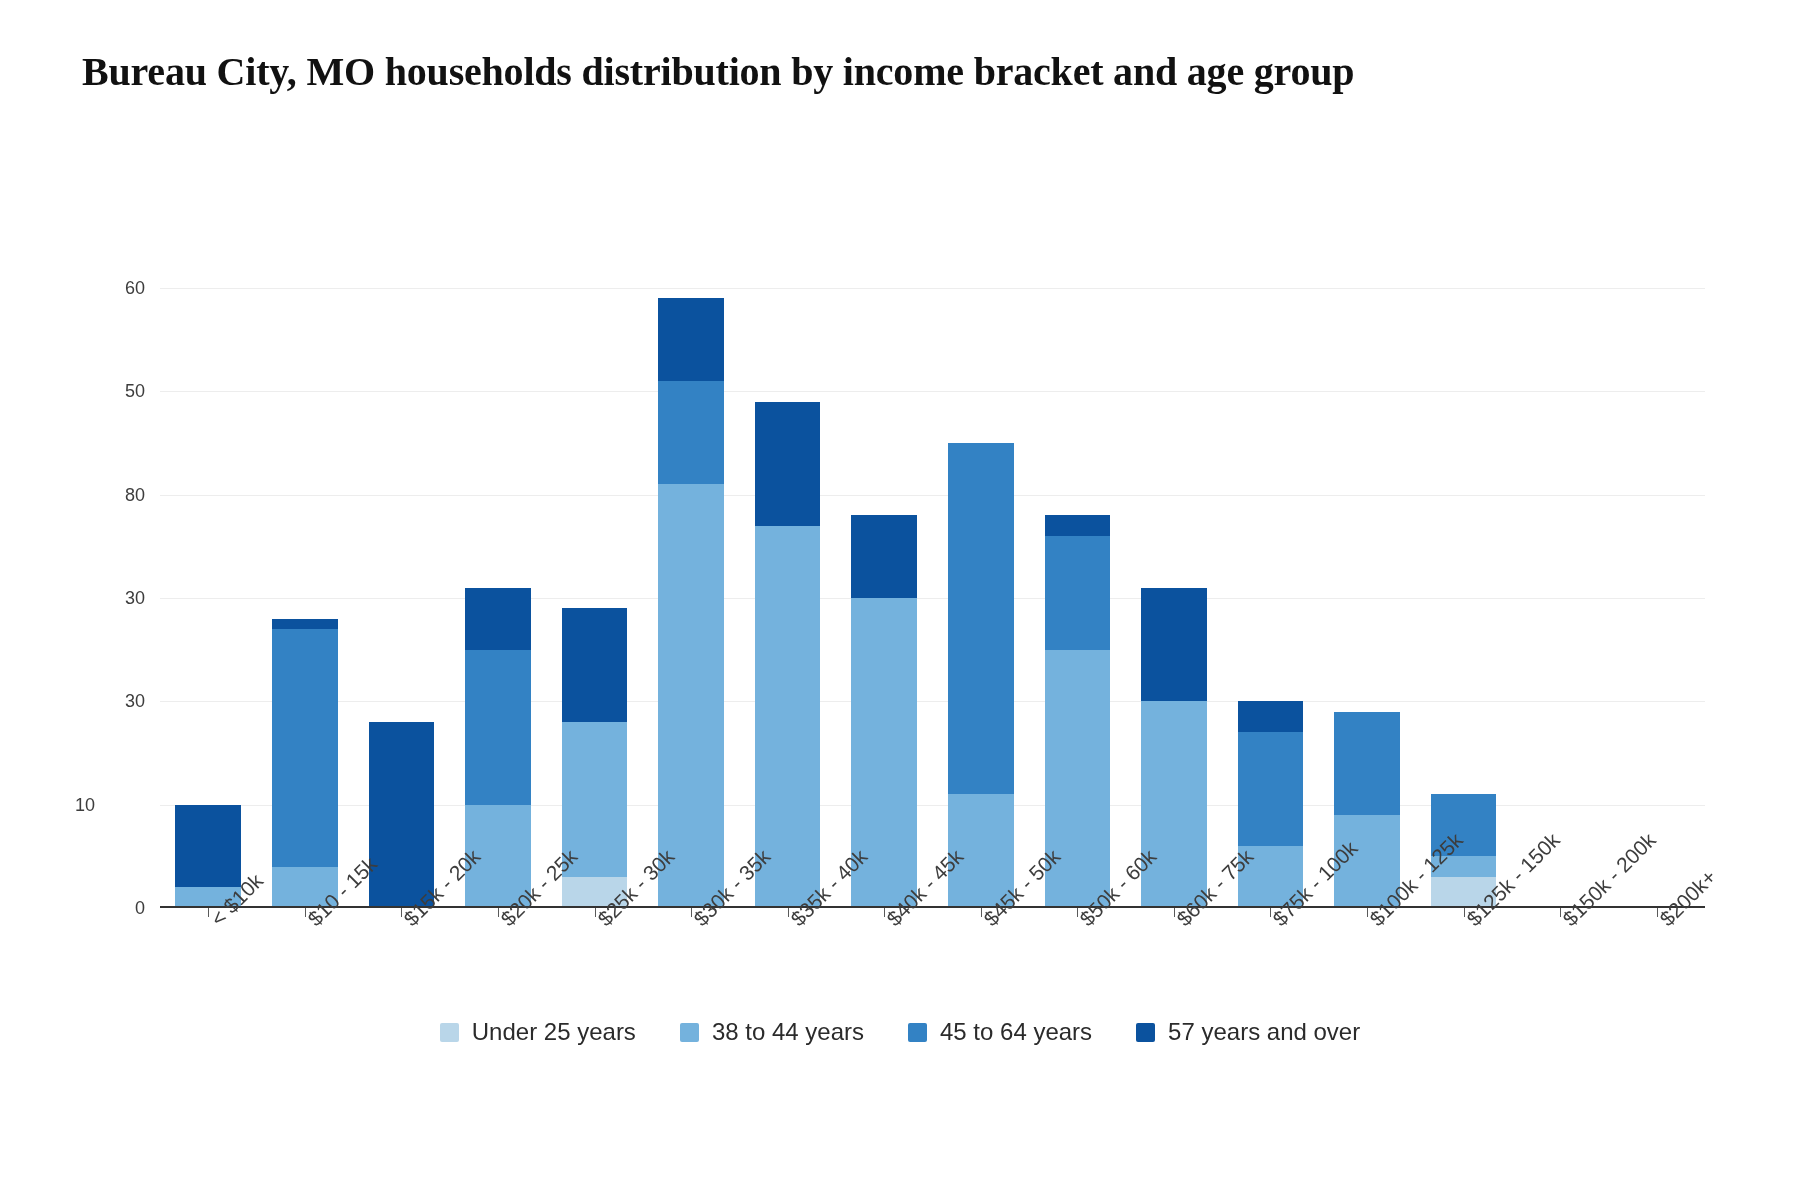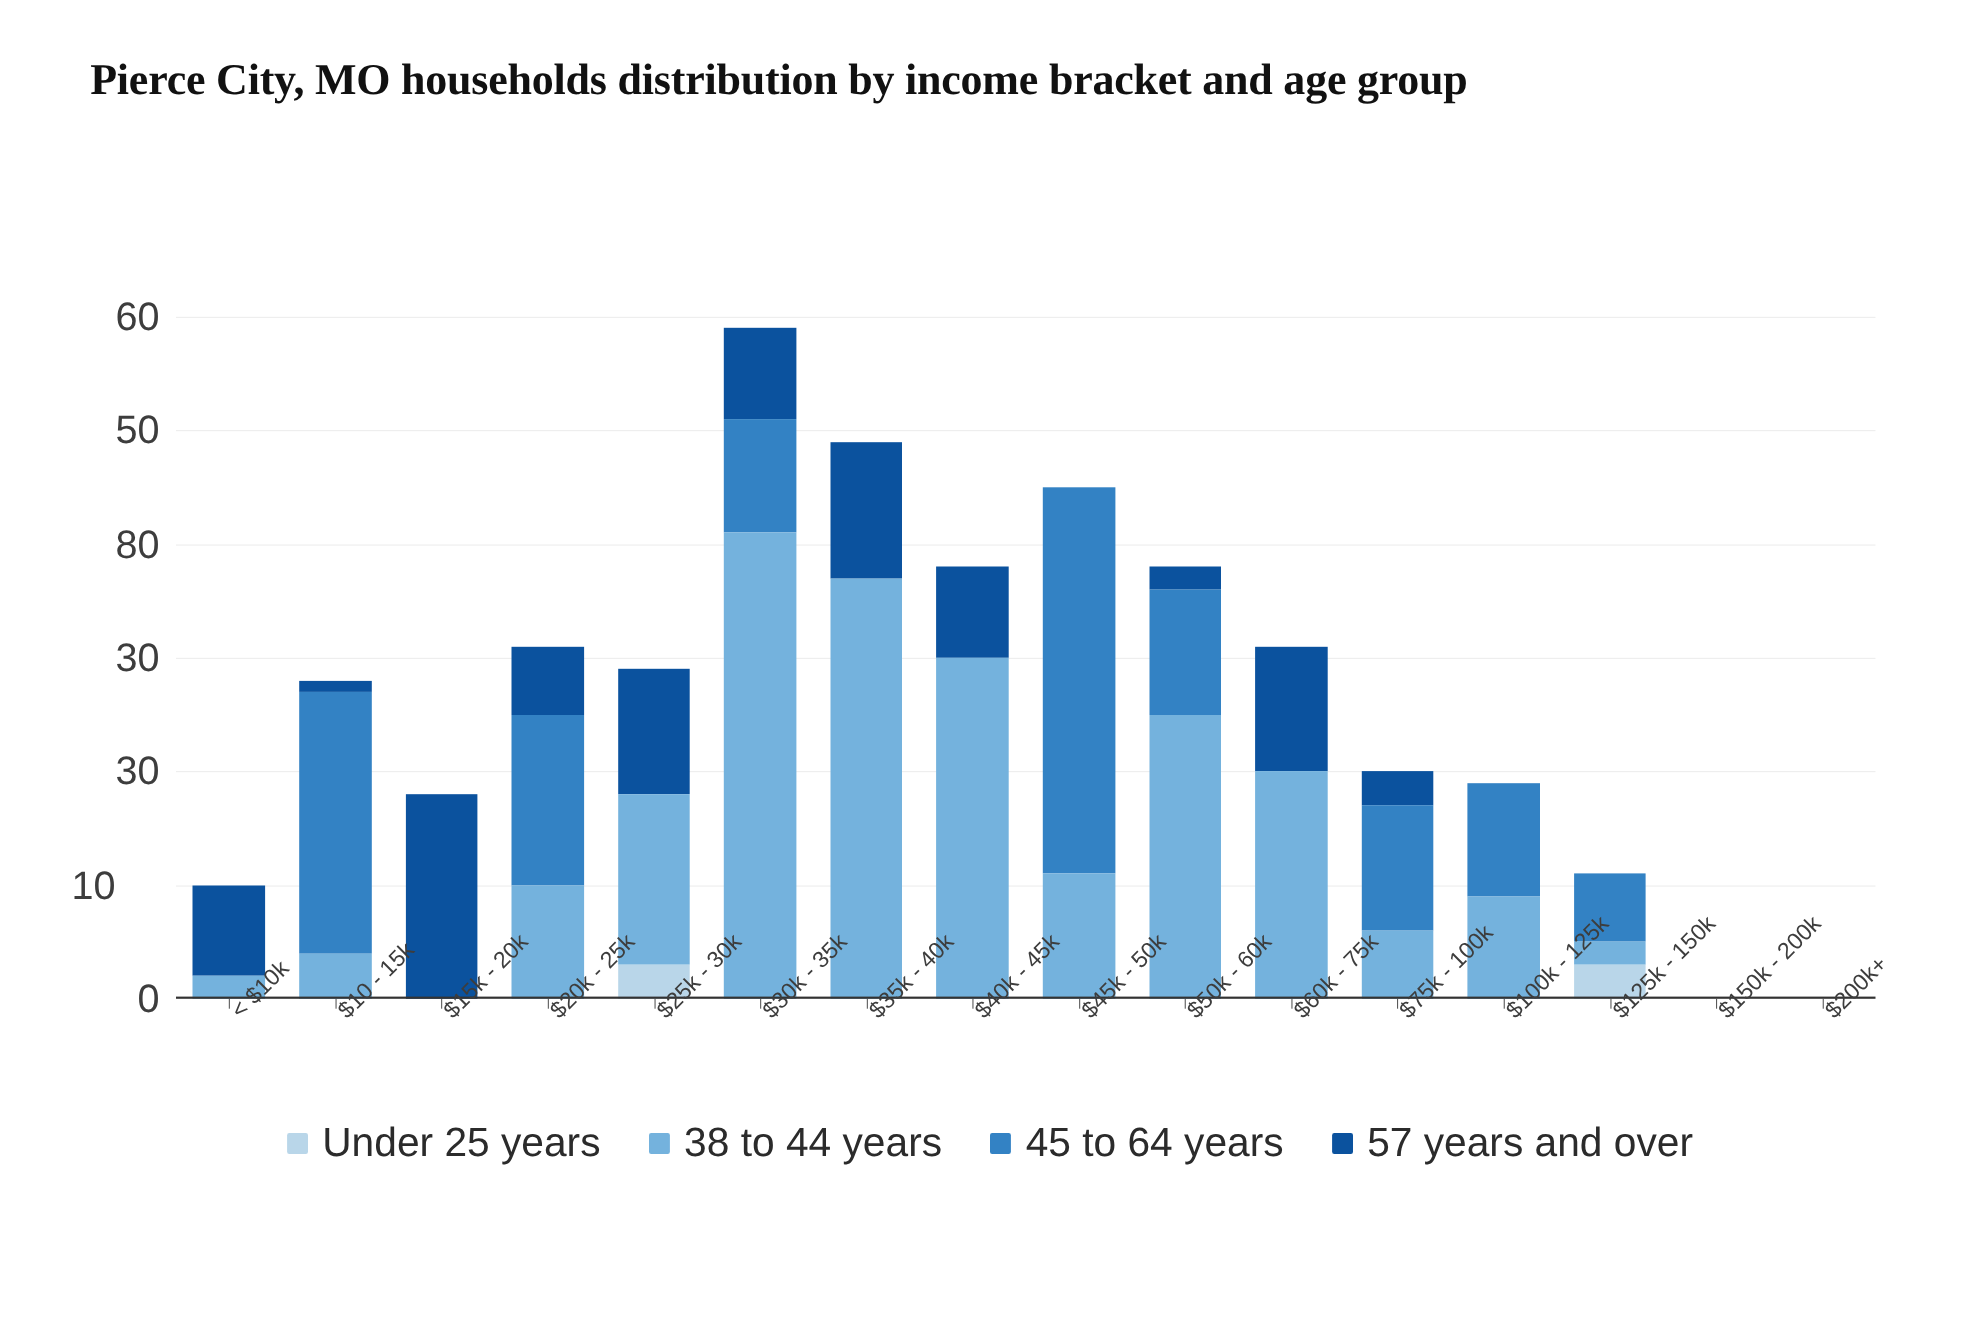--- a/index.html
+++ b/index.html
@@ -56,21 +56,21 @@
     position: absolute;
     left: 0; right: 0; bottom: 0;
     height: 2px;
     background: #333333;
   }
   .ytick {
     position: absolute;
     right: 1560px;
     width: 120px;
     text-align: right;
-    font-size: 36px;
+    font-size: 18px;
     color: #3d3d3d;
     transform: translateY(-50%);
     white-space: nowrap;
   }
 
   #bars {
     position: absolute;
     left: 0; right: 0; bottom: 0; top: 0;
     display: flex;
     align-items: flex-end;
@@ -140,21 +140,21 @@
     display: flex;
     align-items: center;
     gap: 13px;
   }
   .swatch {
     width: 19px; height: 19px;
     border-radius: 2px;
     flex: none;
   }
   .legend-label {
-    font-size: 37px;
+    font-size: 24px;
     color: #2b2b2b;
     white-space: nowrap;
   }
 
   
   .source {
     position: absolute;
     left: 92px;
     top: 1088px;
     font-size: 26px;
@@ -169,21 +169,21 @@
     font-weight: bold;
     color: #111111;
     letter-spacing: -1.2px;
   }
 </style>
 </head>
 <body>
 
 <div id="page">
 
-  <div class="title">Pierce City, MO households distribution by income bracket and age group</div>
+  <div class="title">Bureau City, MO households distribution by income bracket and age group</div>
 
   <div id="plot">
     <div id="gridlines">
         <div class="gridline" style="top: 516.667px;"></div>
         <div class="gridline" style="top: 413.333px;"></div>
         <div class="gridline" style="top: 310px;"></div>
         <div class="gridline" style="top: 206.667px;"></div>
         <div class="gridline" style="top: 103.333px;"></div>
         <div class="gridline" style="top: 0px;"></div>
       </div>

